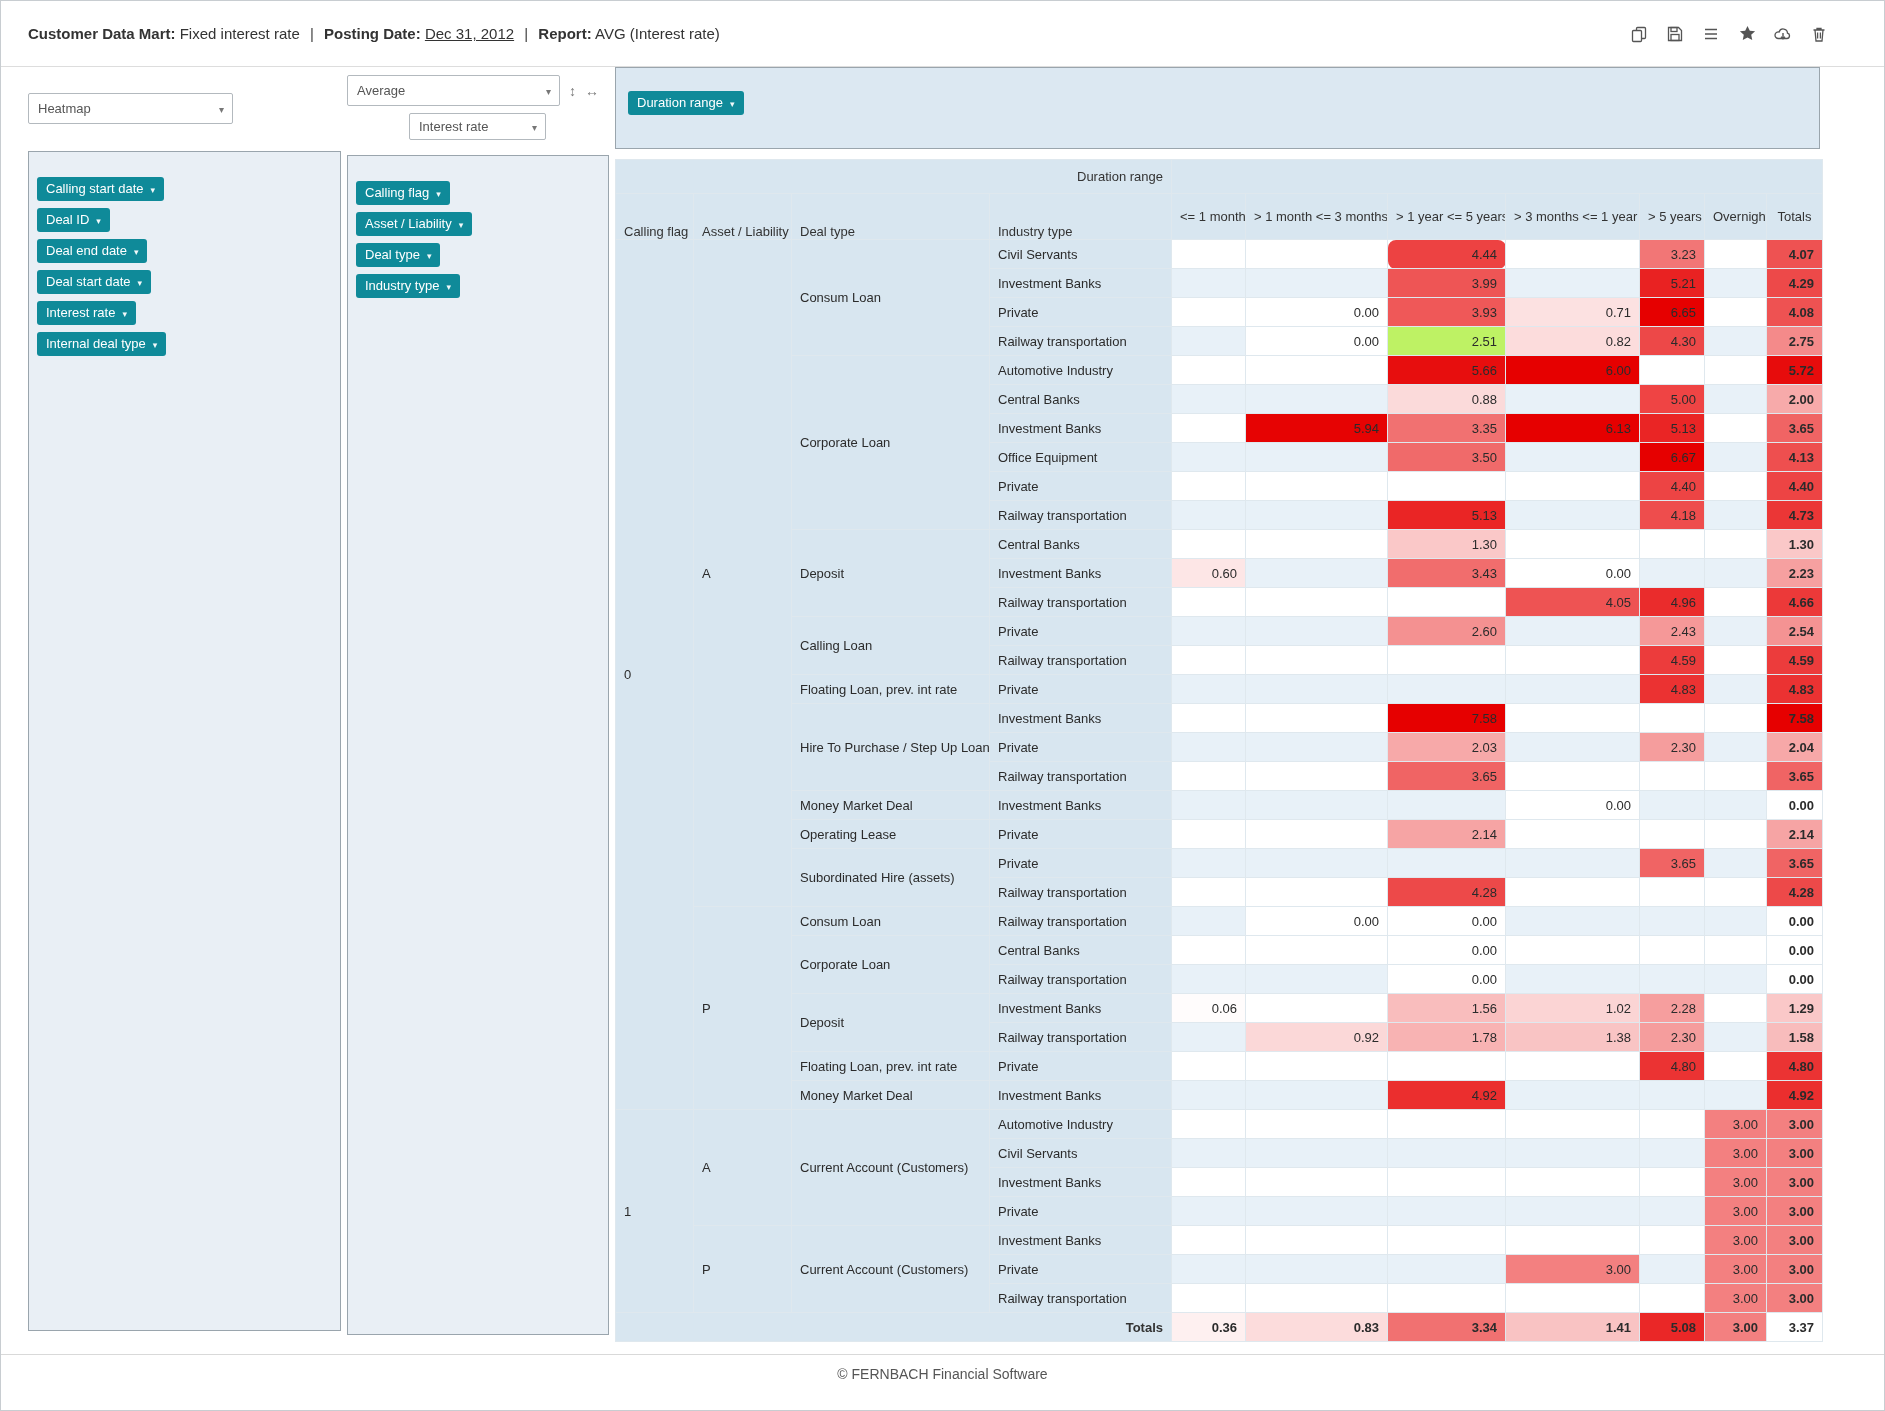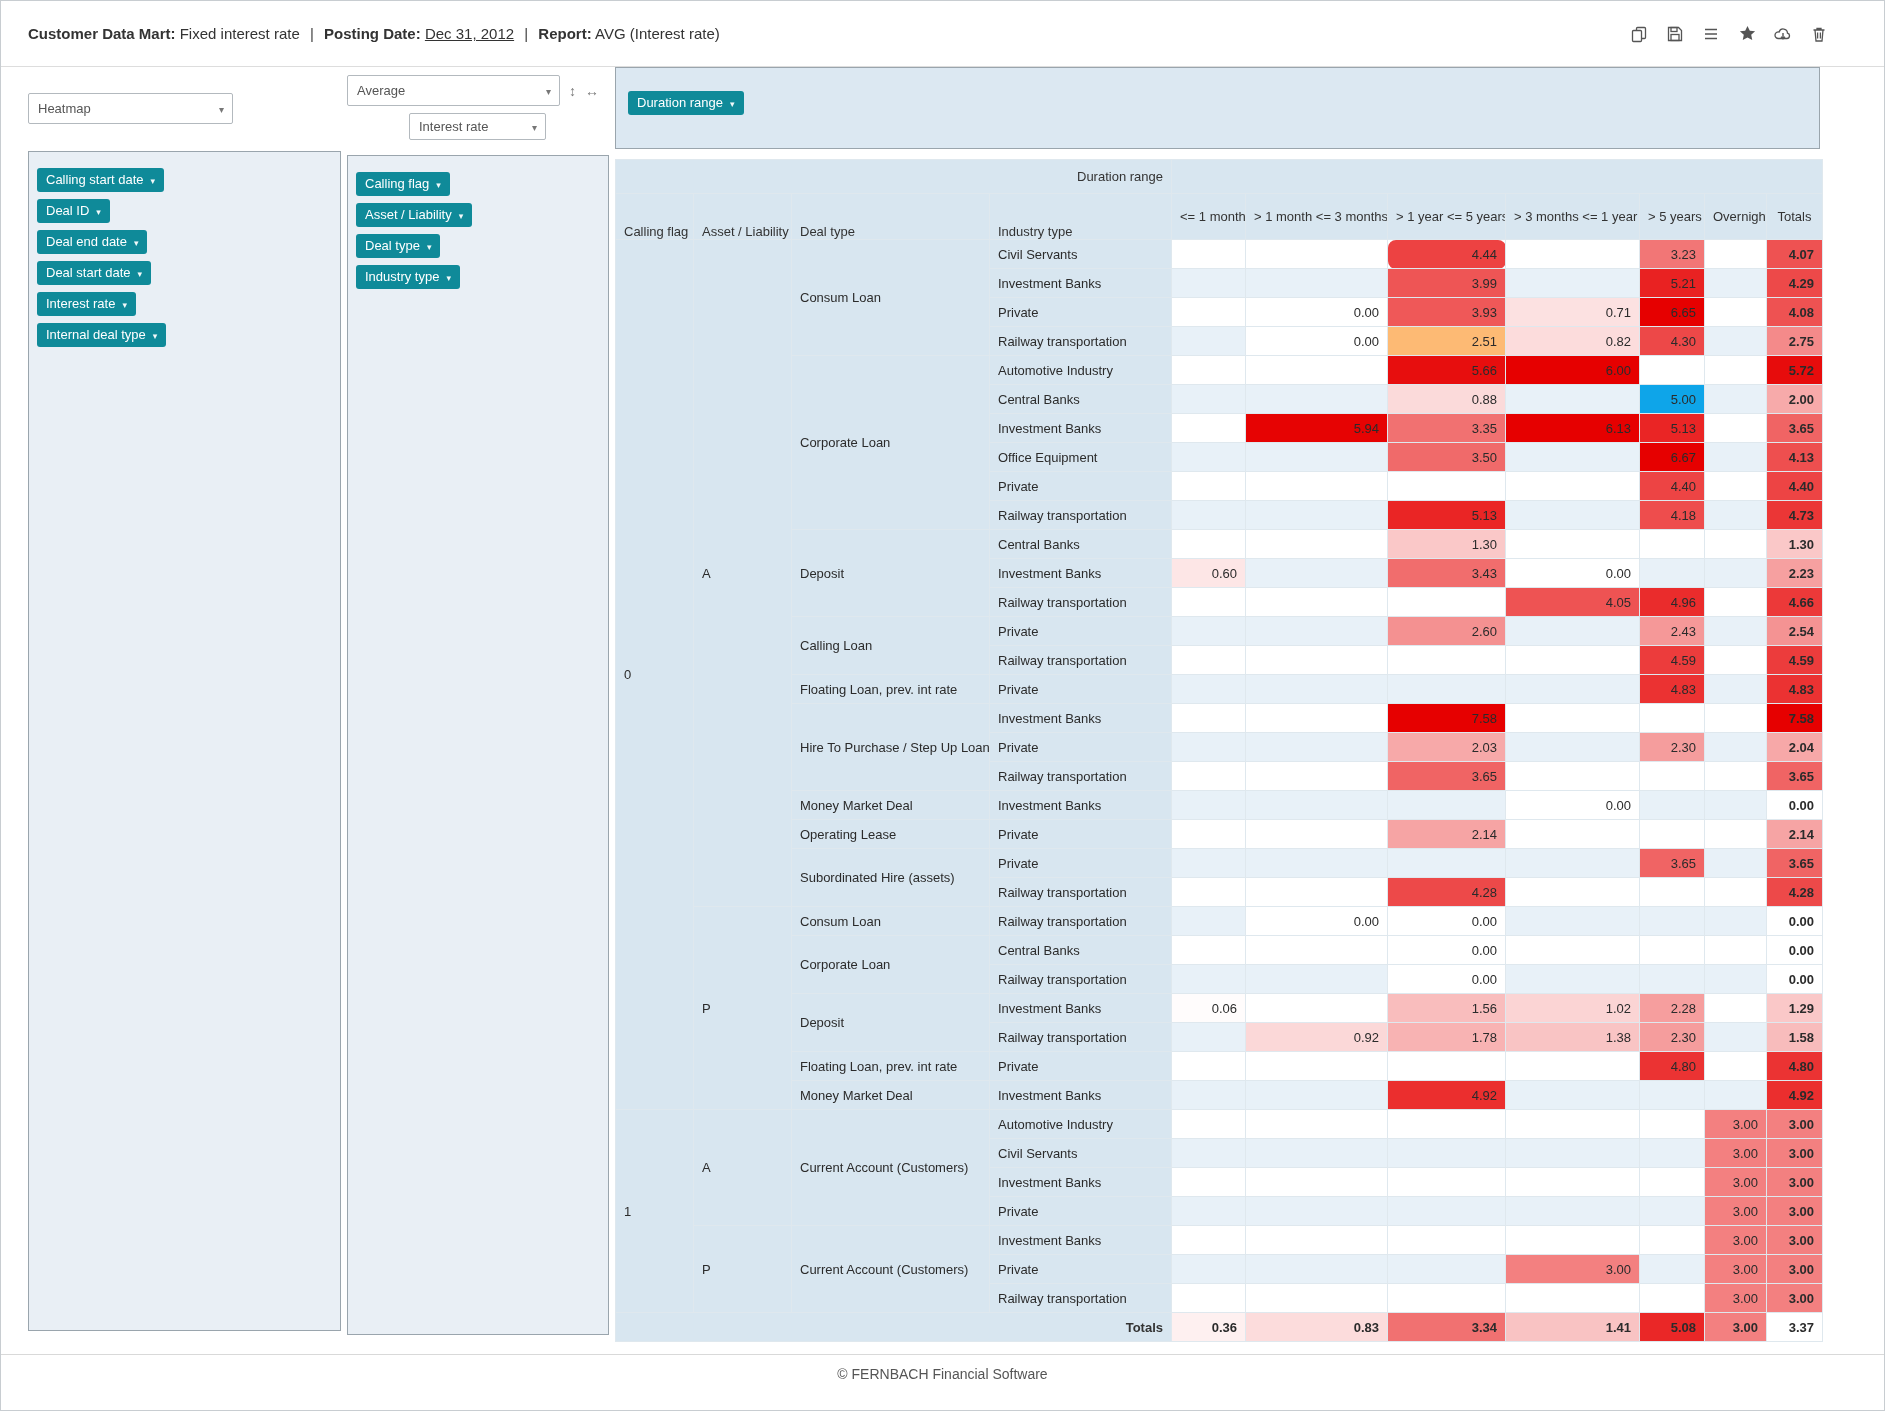--- a/index.html
+++ b/index.html
@@ -30,21 +30,21 @@
                 padding:7px 26px 7px 9px; width:100%; }
   .sel::after { content:"▾"; position:absolute; right:8px; top:50%; transform:translateY(-50%);
                 font-size:10px; color:#777; pointer-events:none; }
   .sel-heatmap { width:205px; margin:26px 0 0 0; }
   .row-avg { margin-top:8px; display:flex; align-items:center; }
   .sel-average { width:213px; }
   .mini-ic { color:#7a7a7a; font-size:14px; margin-left:9px; cursor:pointer; }
   .sel-measure { width:137px; margin:7px 0 0 62px; }
   .sel-measure select { padding:5px 26px 5px 9px; }
 
-  .panel { border:1px solid #9aa5ad; background:#e9eff5; height:1180px; padding:16px 8px; }
+  .panel { border:1px solid #9aa5ad; background:#e9eff5; height:1180px; padding:25px 8px; }
   .panel-left { margin-top:27px; }
   .panel-mid  { margin-top:15px; }
 
   .pill { display:table; background:#0f8a99; color:#fff; border-radius:3px; padding:4px 9px 5px 9px;
           font-size:13px; margin-bottom:7px; cursor:pointer; white-space:nowrap; }
   .pill .pill-arrow { font-size:9px; margin-left:7px; color:rgba(255,255,255,.95); }
 
   .colbar { border:1px solid #9aa5ad; background:#dce8f2; height:82px; padding:23px 12px; }
 
   
@@ -273,21 +273,21 @@
                 <td class="val" style="background: rgb(239, 88, 88);">3.93</td>
                 <td class="val" style="background: rgb(252, 225, 225);">0.71</td>
                 <td class="val" style="background: rgb(230, 0, 0);">6.65</td>
                 <td class="val z0"></td>
                 <td class="val totcol" style="background: rgb(238, 82, 82);">4.08</td>
               </tr>
               <tr>
                 <td class="industry">Railway transportation</td>
                 <td class="val z1"></td>
                 <td class="val" style="background: rgb(255, 255, 255);">0.00</td>
-                <td class="val" style="background: #fdba74;">2.51</td>
+                <td class="val" style="background: #bef264;">2.51</td>
                 <td class="val" style="background: rgb(252, 220, 220);">0.82</td>
                 <td class="val" style="background: rgb(237, 72, 72);">4.30</td>
                 <td class="val z1"></td>
                 <td class="val totcol" style="background: rgb(244, 138, 138);">2.75</td>
               </tr>
               <tr>
                 <td class="dim" rowspan="6">Corporate Loan</td>
                 <td class="industry">Automotive Industry</td>
                 <td class="val z0"></td>
                 <td class="val z0"></td>
@@ -296,21 +296,21 @@
                 <td class="val z0"></td>
                 <td class="val z0"></td>
                 <td class="val totcol" style="background: rgb(231, 12, 12);">5.72</td>
               </tr>
               <tr>
                 <td class="industry">Central Banks</td>
                 <td class="val z1"></td>
                 <td class="val z1"></td>
                 <td class="val" style="background: rgb(251, 218, 218);">0.88</td>
                 <td class="val z1"></td>
-                <td class="val" style="background: #0ea5e9;">5.00</td>
+                <td class="val" style="background: #ef4444;">5.00</td>
                 <td class="val z1"></td>
                 <td class="val totcol" style="background: rgb(247, 170, 170);">2.00</td>
               </tr>
               <tr>
                 <td class="industry">Investment Banks</td>
                 <td class="val z0"></td>
                 <td class="val" style="background: rgb(230, 3, 3);">5.94</td>
                 <td class="val" style="background: rgb(241, 113, 113);">3.35</td>
                 <td class="val" style="background: rgb(230, 0, 0);">6.13</td>
                 <td class="val" style="background: rgb(234, 37, 37);">5.13</td>

